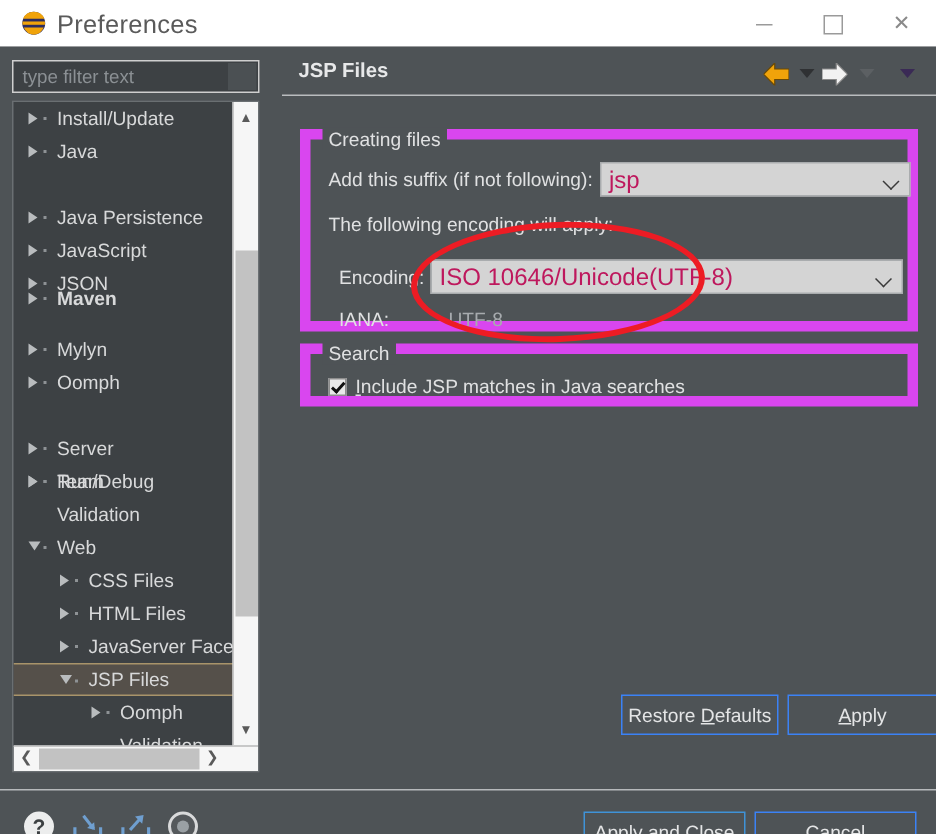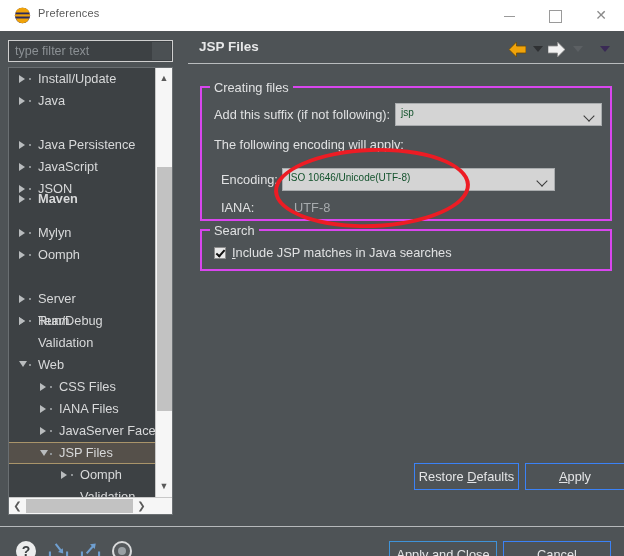--- a/index.html
+++ b/index.html
@@ -39,21 +39,21 @@
     border-bottom: 1px solid #d6d6d6;
   }
   .title-icon {
     position: absolute;
     left: 14px; top: 7px;
     width: 17px; height: 17px;
   }
   .title-text {
     position: absolute;
     left: 38px; top: 7px;
-    font-size: 11px;
+    font-size: 17px;
     color: #5a5a5a;
     letter-spacing: .2px;
   }
   .wbtn {
     position: absolute;
     top: 0;
     width: 46px; height: 30px;
     color: #8a8a8a;
     font-size: 14px;
     text-align: center;
@@ -253,21 +253,21 @@
     position: absolute;
     top: 15px;
     width: 0; height: 0;
     border-left: 5px solid transparent;
     border-right: 5px solid transparent;
     border-top: 6px solid #2f3133;
   }
 
   .group {
     position: absolute;
-    border: 2px solid #d946ef;
+    border: 7px solid #d946ef;
     box-sizing: border-box;
   }
   .group-title {
     position: absolute;
     top: -8px; left: 8px;
     padding: 0 4px;
     background: #4e5356;
     font-size: 12.8px;
     color: #e0e1e2;
   }
@@ -275,22 +275,22 @@
     position: absolute;
     font-size: 12.8px;
     color: #e0e1e2;
     white-space: nowrap;
   }
   .combo {
     position: absolute;
     background: #d4d4d4;
     border: 1px solid #a9acae;
     box-sizing: border-box;
-    color: #14532d;
-    font-size: 10px;
+    color: #be185d;
+    font-size: 16px;
   }
   .combo .val {
     position: absolute;
     left: 5px; top: 3px;
   }
   .combo .chev {
     position: absolute;
     right: 8px; top: 8px;
     width: 7px; height: 7px;
     border-right: 1.6px solid #3a3a3a;
@@ -506,21 +506,21 @@
             <span class="lbl" style="left: 29px;">Web</span>
           </div>
           <div class="tree-item" style="position: absolute; left: 0px; top: 308px; width: 147px;">
             <span class="arrow closed" style="left: 31px;"></span>
             <span class="dotmark" style="left: 41px;"></span>
             <span class="lbl" style="left: 50px;">CSS Files</span>
           </div>
           <div class="tree-item" style="position: absolute; left: 0px; top: 330px; width: 147px;">
             <span class="arrow closed" style="left: 31px;"></span>
             <span class="dotmark" style="left: 41px;"></span>
-            <span class="lbl" style="left: 50px;">IANA Files</span>
+            <span class="lbl" style="left: 50px;">HTML Files</span>
           </div>
           <div class="tree-item" style="position: absolute; left: 0px; top: 352px; width: 147px;">
             <span class="arrow closed" style="left: 31px;"></span>
             <span class="dotmark" style="left: 41px;"></span>
             <span class="lbl" style="left: 50px;">JavaServer Faces To</span>
           </div>
           <div class="tree-item selected" style="position: absolute; left: 0px; top: 374px; width: 147px;">
             <span class="arrow open" style="left: 31px;"></span>
             <span class="dotmark" style="left: 41px;"></span>
             <span class="lbl" style="left: 50px;">JSP Files</span>
@@ -571,21 +571,21 @@
 
         <div class="fld-label" style="left:12px; top:19px;">Add this suffix (if not following):</div>
         <div class="combo" style="left:193px; top:15px; width:207px; height:23px;">
           <span class="val">jsp</span>
           <span class="chev"></span>
         </div>
 
         <div class="fld-label" style="left:12px; top:49px;">The following encoding will apply:</div>
 
         <div class="fld-label" style="left:19px; top:84px;">Encoding:</div>
-        <div class="combo" style="left:80px; top:80px; width:273px; height:23px;">
+        <div class="combo" style="left:80px; top:80px; width:315px; height:23px;">
           <span class="val">ISO 10646/Unicode(UTF-8)</span>
           <span class="chev"></span>
         </div>
 
         <div class="fld-label" style="left:19px; top:112px;">IANA:</div>
         <div class="iana-val" style="left:92px; top:112px;">UTF-8</div>
       </div>
 
       <div class="group" style="left:12px; top:198px; width:412px; height:42px;">
         <div class="group-title">Search</div>

